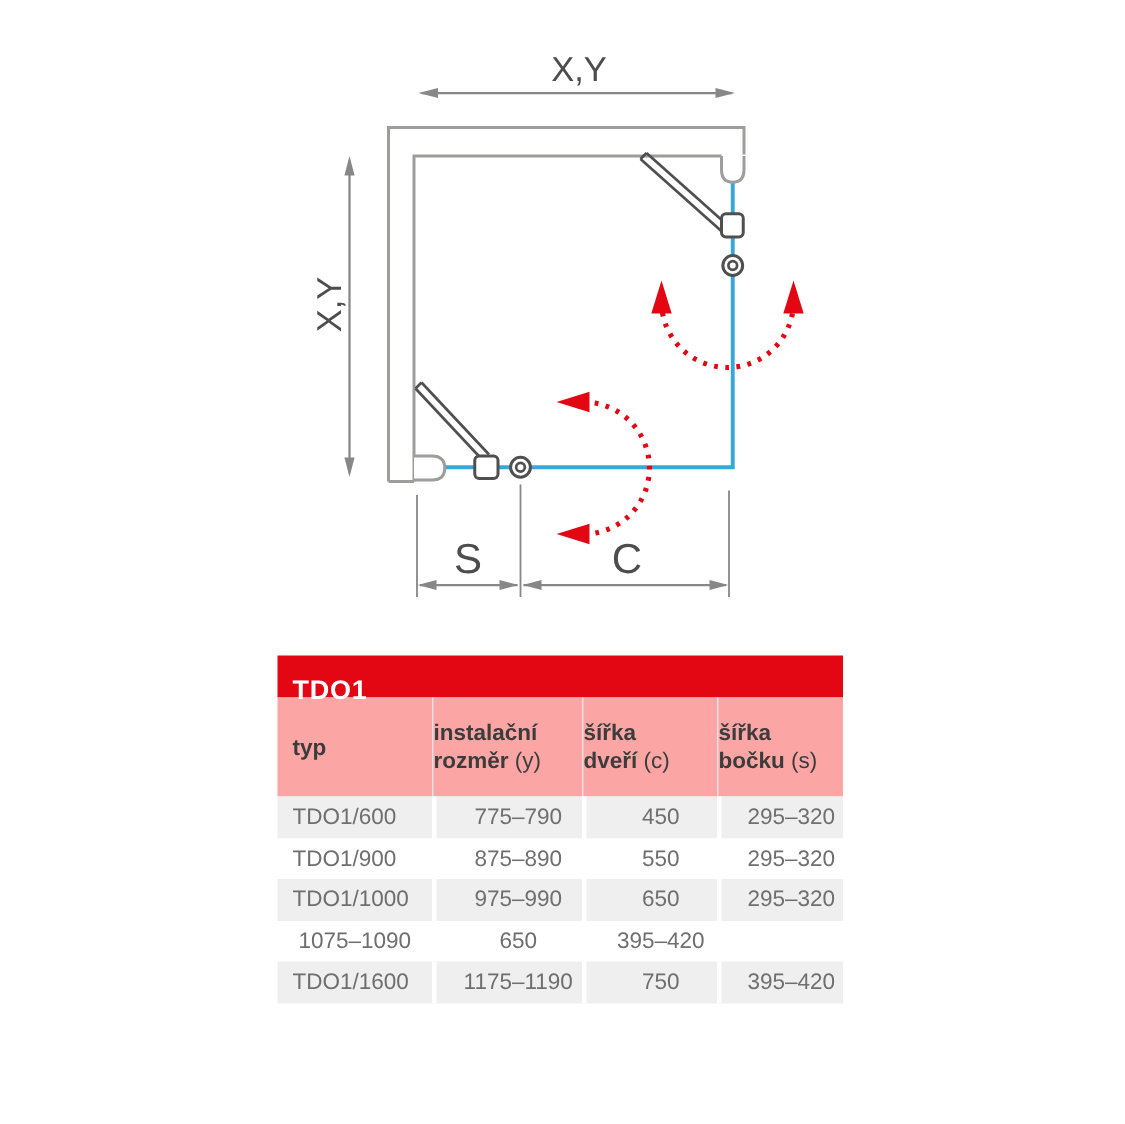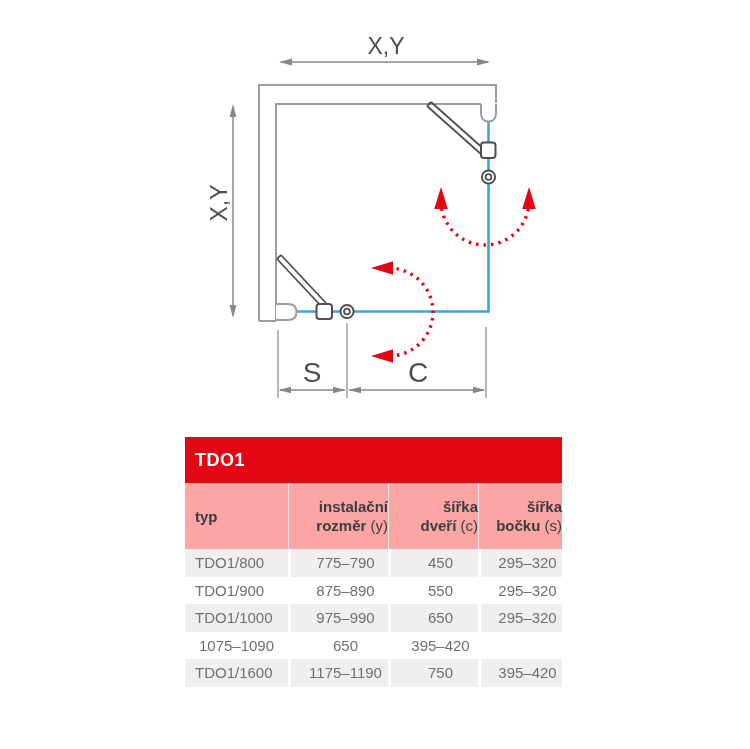--- a/index.html
+++ b/index.html
@@ -1,24 +1,24 @@
 <!DOCTYPE html>
 <html><head>
 <meta charset="utf-8">
 <style>
   html,body{margin:0;padding:0;background:#fff;}
   #page{position:relative;width:750px;height:749px;background:#fff;overflow:hidden;
         font-family:"Liberation Sans",sans-serif;}
   #drawing{position:absolute;left:0;top:0;}
   
   #spec-table{position:absolute;left:185px;top:437px;width:377px;}
-  .tbar{height:46px;line-height:46px;padding-left:10px;box-sizing:border-box;
+  .tbar{height:28px;line-height:46px;padding-left:10px;box-sizing:border-box;
         color:#fff;font-size:18px;font-weight:bold;letter-spacing:.5px;}
   .thead{display:grid;grid-template-columns:103px 100px 90px 84px;height:66px;background:#fca5a5;}
-  .th{display:flex;flex-direction:column;justify-content:center;align-items:flex-end;
+  .th{display:flex;flex-direction:column;justify-content:center;align-items:flex-start;
       font-size:15px;line-height:19px;color:#3c3c3c;font-weight:bold;text-align:center;}
   .th.first{align-items:flex-start;padding-left:10px;box-sizing:border-box;}
   .thead .th + .th{border-left:1px solid #e2e2e2;}
   .th .n{font-weight:normal;}
   .trow{display:grid;grid-template-columns:103px 100px 90px 84px;height:27.5px;}
   .trow.alt .td{background:#efefef;}
   .td{background:#fff;display:flex;align-items:center;justify-content:center;
       font-size:15px;color:#6f6f6f;}
   .td.first{justify-content:flex-start;padding-left:10px;box-sizing:border-box;}
   .trow .td + .td{border-left:3px solid #fff;padding-left:12px;}
@@ -120,21 +120,21 @@
         <span>šířka</span>
         <span><span>dveří</span>&nbsp;<span class="n">(c)</span></span>
       </div>
       <div class="th">
         <span>šířka</span>
         <span><span>bočku</span>&nbsp;<span class="n">(s)</span></span>
       </div>
     </div>
 
     <div class="trow alt">
-      <div class="td first">TDO1/800</div>
+      <div class="td first">TDO1/600</div>
       <div class="td">775–790</div>
       <div class="td">450</div>
       <div class="td">295–320</div>
     </div>
     <div class="trow">
       <div class="td first">TDO1/900</div>
       <div class="td">875–890</div>
       <div class="td">550</div>
       <div class="td">295–320</div>
     </div>

